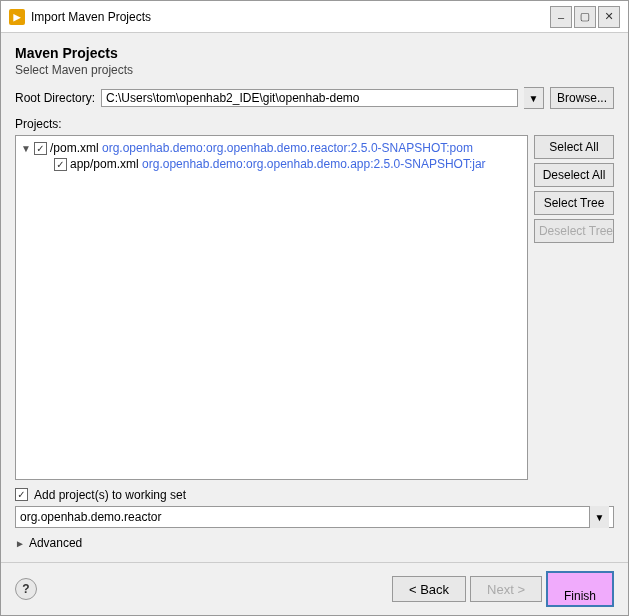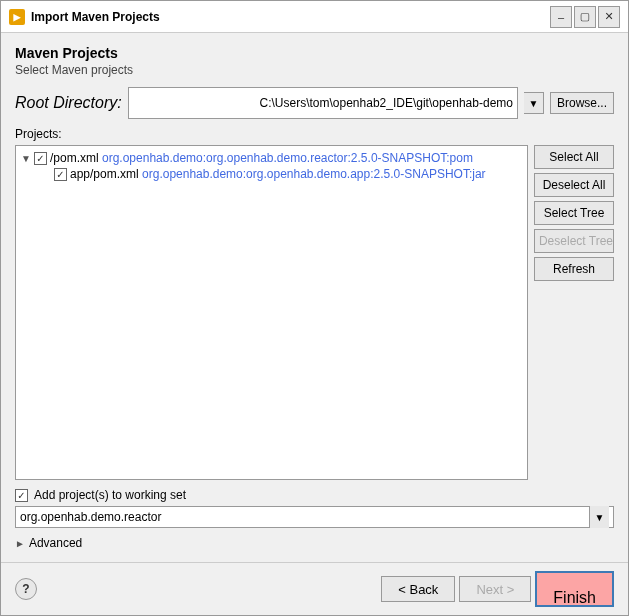--- a/index.html
+++ b/index.html
@@ -39,21 +39,21 @@
       display: flex;
       align-items: center;
       justify-content: center;
       font-size: 10px;
       color: white;
       font-weight: bold;
     }
     .title-bar-text {
       flex: 1;
       font-size: 12px;
-      font-weight: bold;
+      font-weight: normal;
     }
     .title-bar-controls {
       display: flex;
       gap: 2px;
     }
     .title-bar-btn {
       width: 22px;
       height: 22px;
       border: 1px solid #999;
       background: #e8e8e8;
@@ -84,33 +84,31 @@
       margin-bottom: 10px;
     }
 
     .root-dir-row {
       display: flex;
       align-items: center;
       margin-bottom: 8px;
       gap: 6px;
     }
     .root-dir-label {
-      font-size: 16px;
+      font-size: 12px;
       white-space: nowrap;
       color: #000;
-      font-style: italic;
     }
     .root-dir-input {
       flex: 1;
-      height: 32px;
+      height: 18px;
       border: 1px solid #999;
       padding: 1px 4px;
       font-size: 12px;
       background: white;
-      text-align: right;
     }
     .root-dir-dropdown {
       width: 20px;
       height: 22px;
       border: 1px solid #999;
       border-left: none;
       background: #e8e8e8;
       display: flex;
       align-items: center;
       justify-content: center;
@@ -213,21 +211,21 @@
       white-space: nowrap;
     }
     .side-btn:disabled {
       color: #aaa;
       cursor: default;
       text-align: right;
     }
 
     .working-set-row {
       display: flex;
-      align-items: center;
+      align-items: flex-start;
       margin-top: 8px;
       gap: 6px;
     }
     .working-set-checkbox {
       width: 13px;
       height: 13px;
       border: 1px solid #666;
       background: white;
       display: inline-flex;
       align-items: center;
@@ -321,23 +319,23 @@
       border: 1px solid #999;
       background: #e8e8e8;
       cursor: pointer;
       font-size: 13px;
     }
     .nav-btn:disabled { color: #aaa; cursor: default; }
     .finish-btn {
       height: 26px;
       padding: 16px 16px;
       border: 2px solid #3d7ab5;
-      background: #fca5a5;
-      cursor: pointer;
-      font-size: 16px;
+      background: #f0abfc;
+      cursor: pointer;
+      font-size: 12px;
       font-weight: normal;
     }
   </style>
 </head>
 <body>
 
 <div class="window">
 
   <div class="title-bar">
     <div class="title-bar-icon">
@@ -385,21 +383,20 @@
             </span>
           </div>
         </div>
       </div>
 
       <div class="side-buttons">
         <button class="side-btn">Select All</button>
         <button class="side-btn">Deselect All</button>
         <button class="side-btn">Select Tree</button>
         <button class="side-btn" disabled="">Deselect Tree</button>
-        <button class="side-btn">Refresh</button>
       </div>
     </div>
 
     <div class="working-set-row">
       <span class="working-set-checkbox checked"></span>
       <span class="working-set-label">Add project(s) to working set</span>
     </div>
     <div class="working-set-select-row">
       <div class="working-set-select">
         <span class="working-set-select-text">org.openhab.demo.reactor</span>

